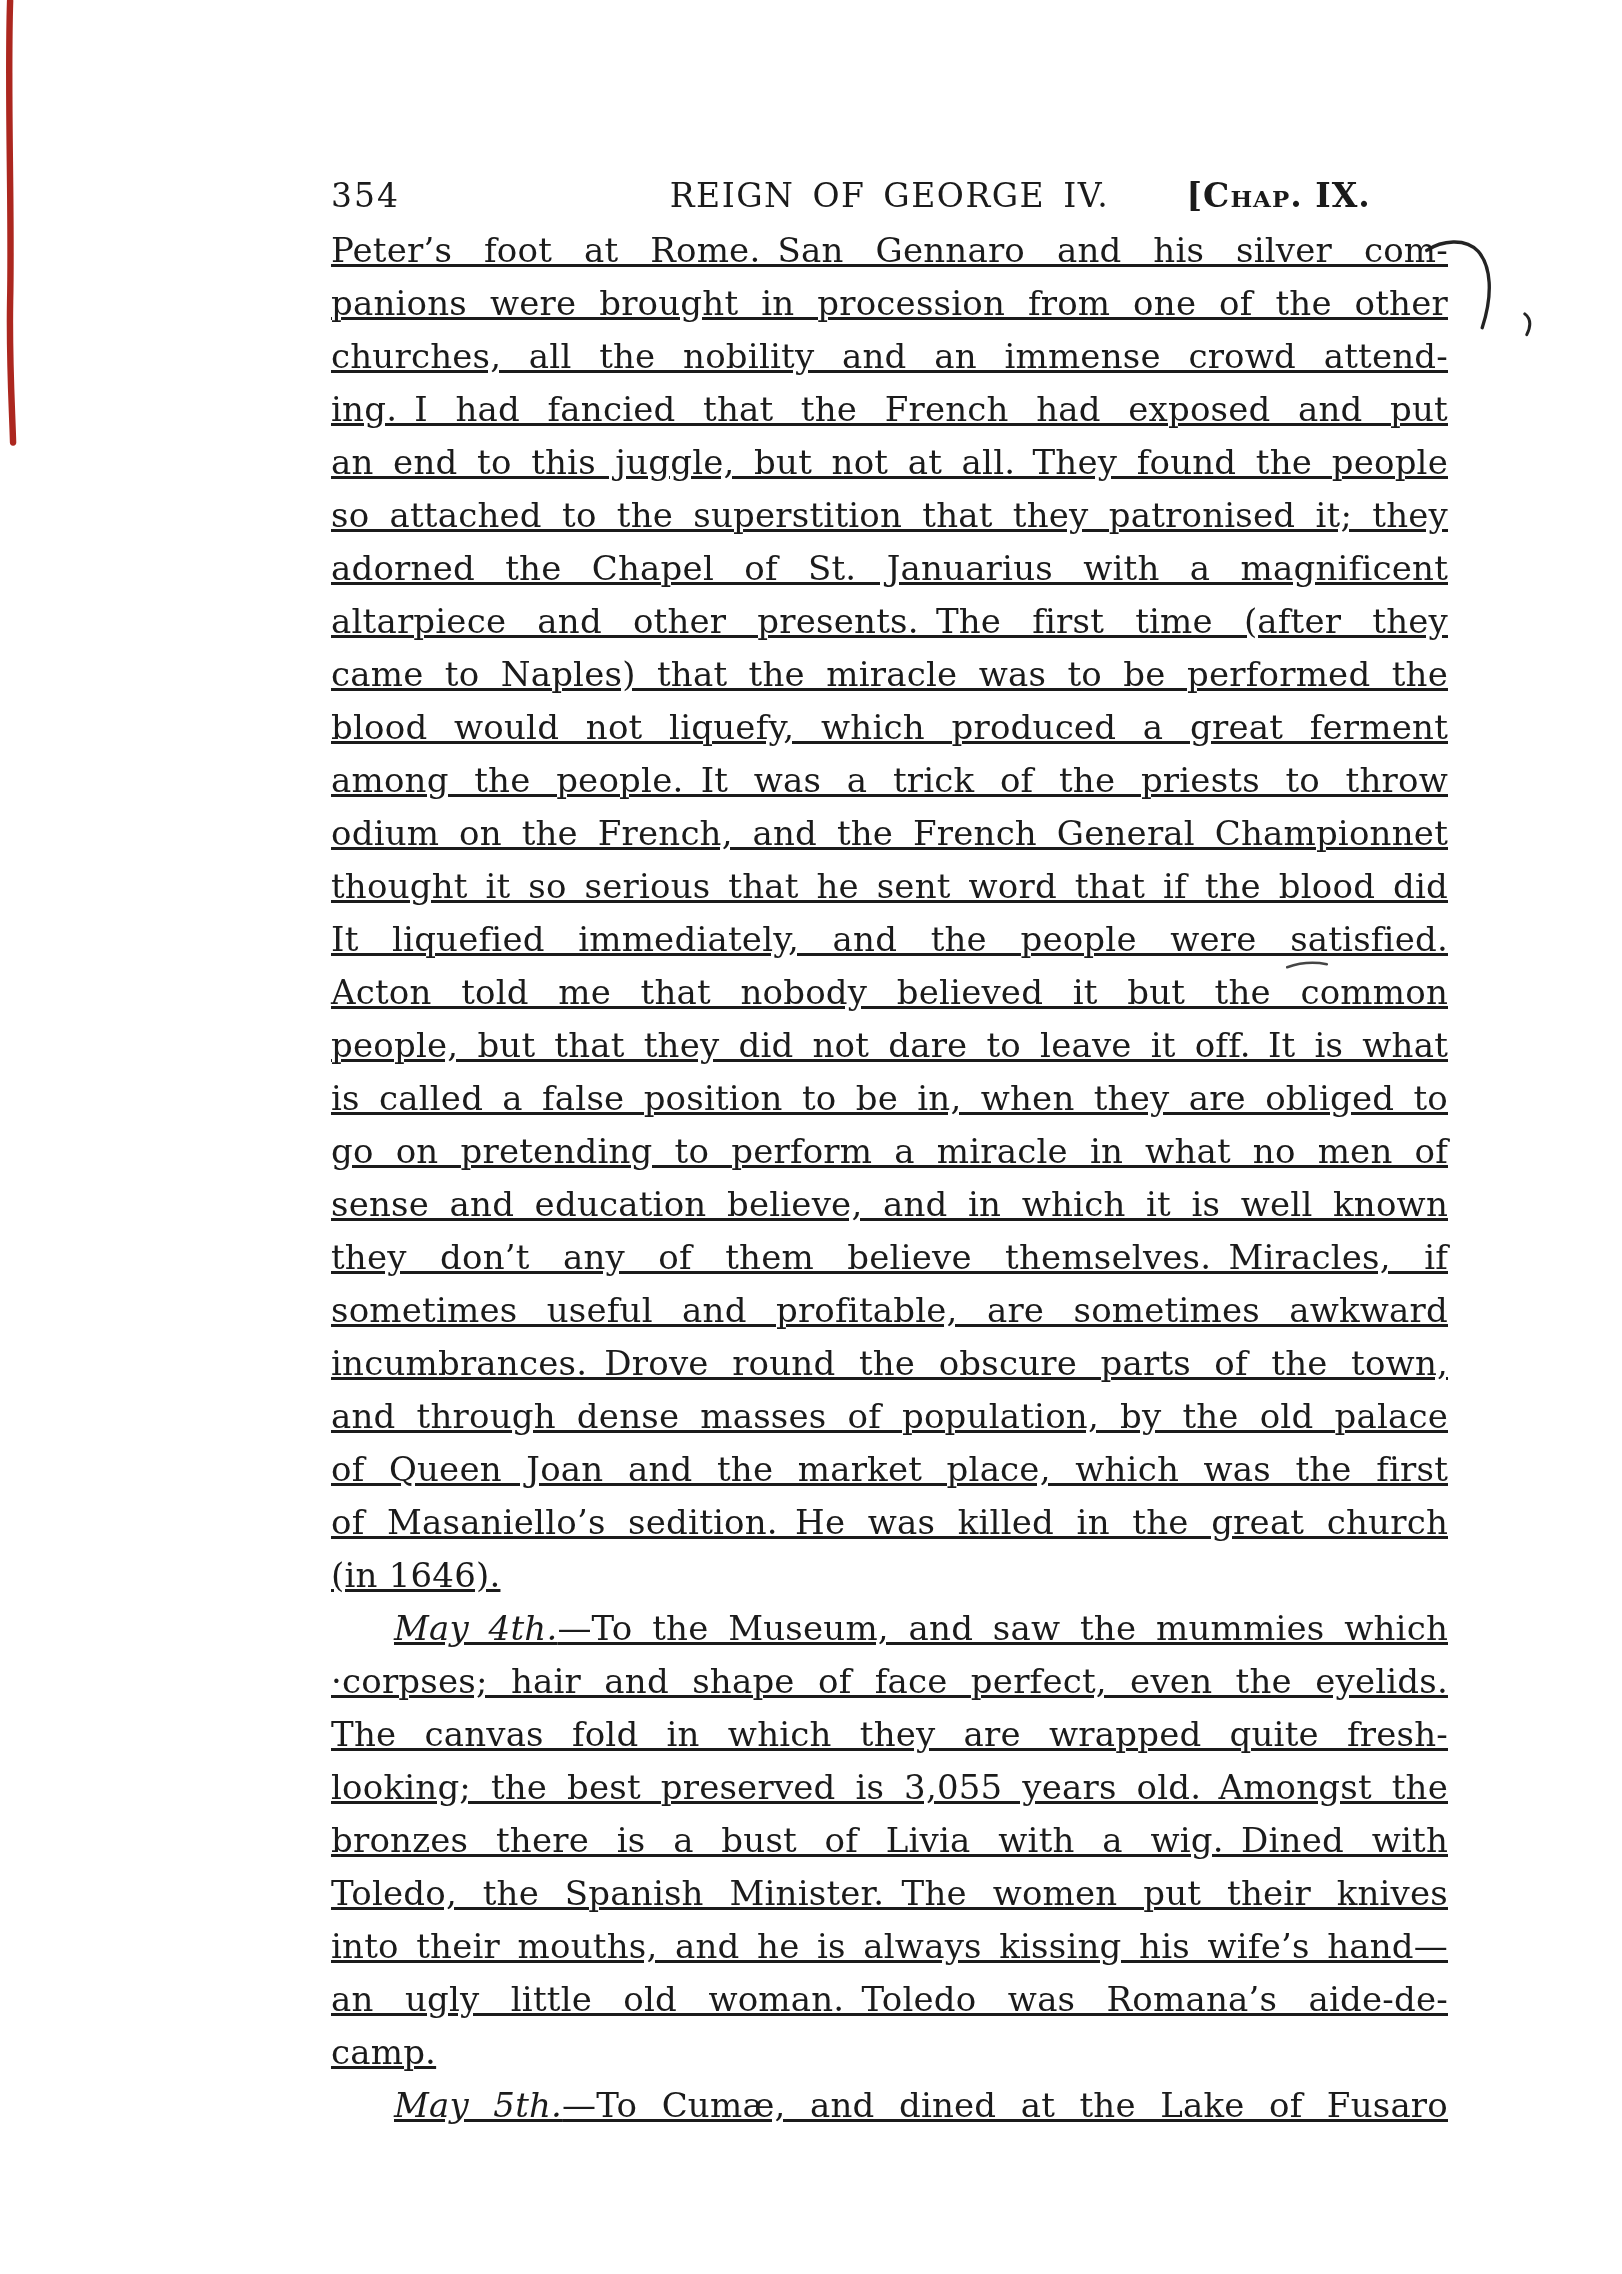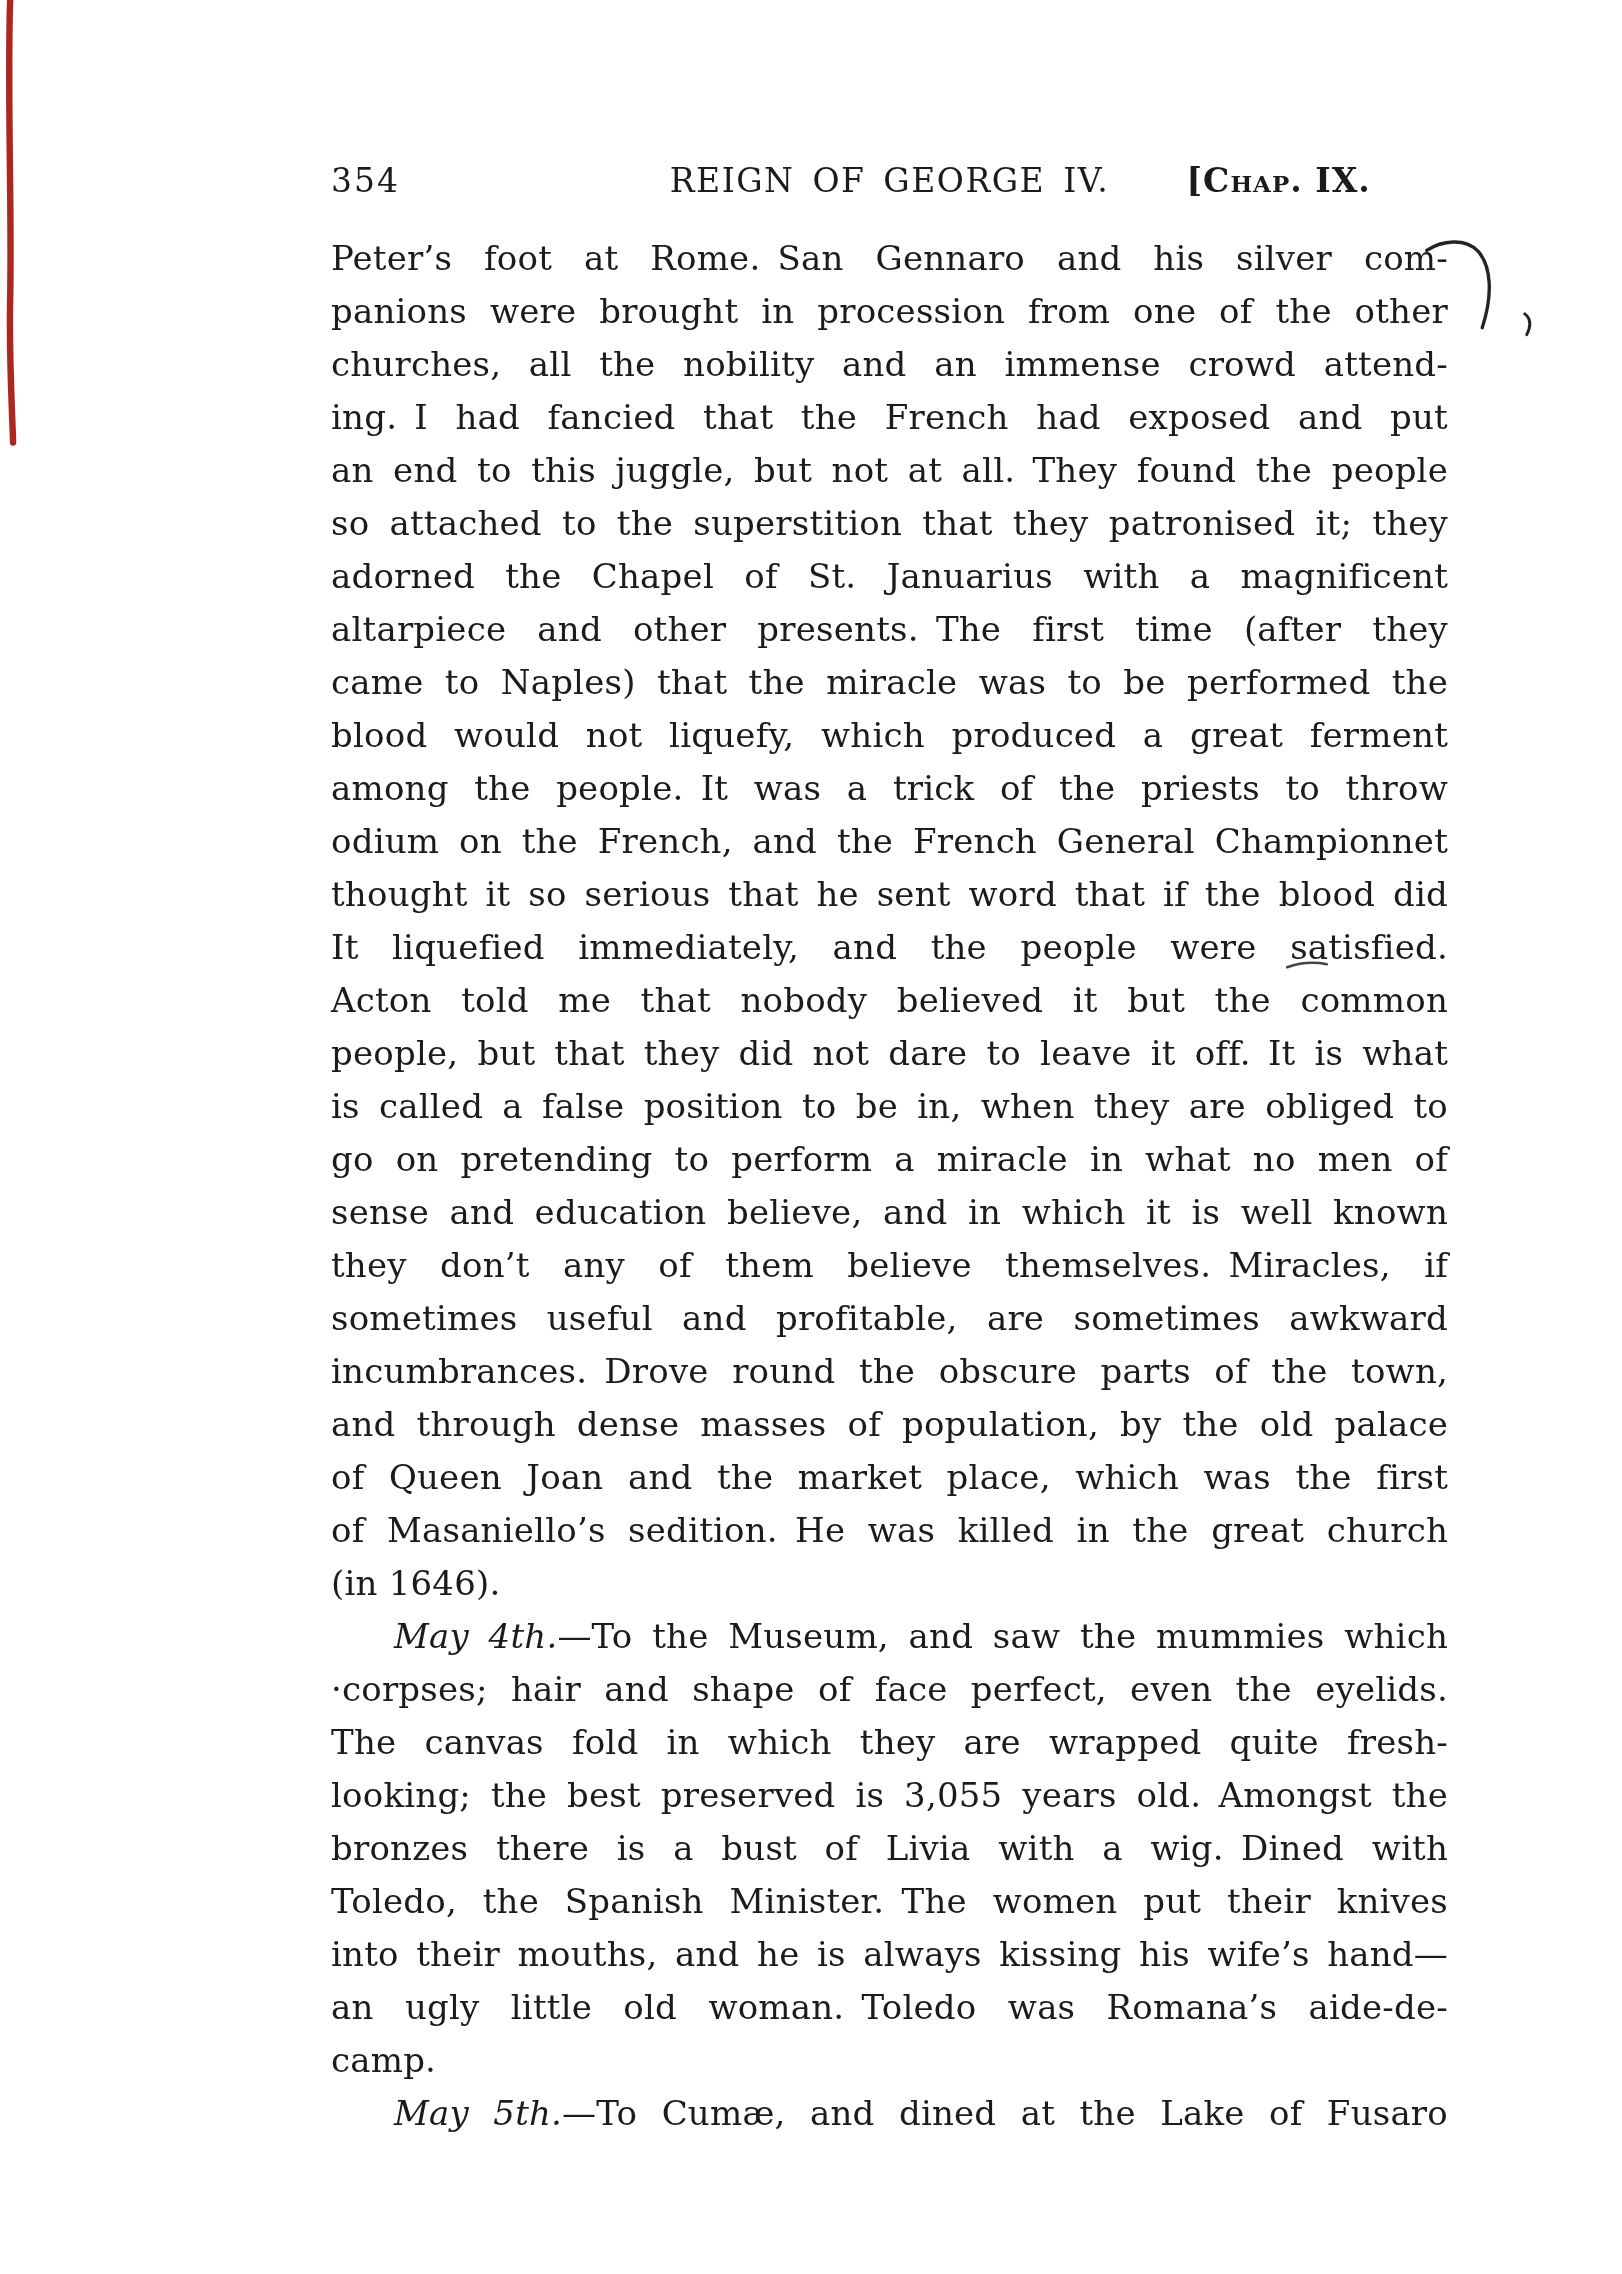--- a/index.html
+++ b/index.html
@@ -20,29 +20,30 @@
     pointer-events: none;
   }
   .header {
     position: absolute;
     left: 331px; top: 161px; width: 1117px;
     display: flex; align-items: baseline;
     font-size: 33px;
     letter-spacing: 1.5px;
     white-space: nowrap;
   }
-  .header .h-left  { flex: 1 1 0; text-align: left; letter-spacing: 2px; }
+  .header .h-left  { flex: 1 1 0; text-align: left; letter-spacing: 2px; margin-top: 15px; }
   .header .h-mid   { flex: 0 0 auto; text-align: center; word-spacing: 6px; }
   .header .h-right { flex: 1 1 0; text-align: center; font-variant: small-caps; letter-spacing: 1px; font-weight: bold; }
   .text-block {
     position: absolute;
-    left: 331px; top: 232px; width: 1117px;
+    left: 331px; top: 224px; width: 1117px;
     font-size: 34px;
     line-height: 53px;
     letter-spacing: 0.2px;
+    text-decoration: underline;
   }
   .line { width: 1117px; height: 53px; white-space: nowrap; }
   .line.j  { text-align: justify; text-align-last: justify; white-space: normal; }
   .line.nj { text-align: left; }
   .line.ind { text-indent: 63px; }
   .line i { font-style: italic; }
 </style>
 </head>
 <body>
 

